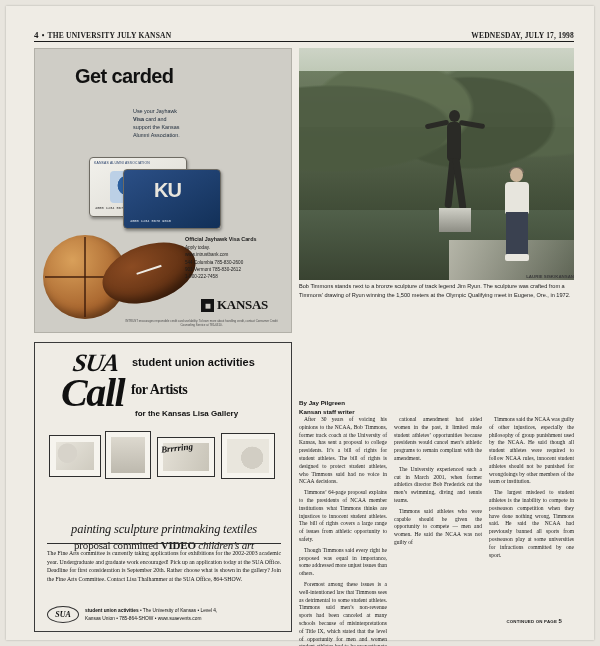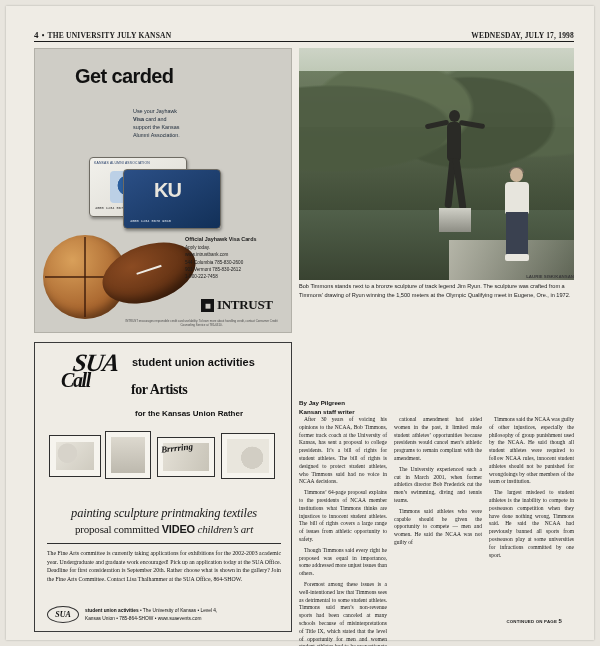--- a/index.html
+++ b/index.html
@@ -421,21 +421,21 @@
     font-weight: bold;
     font-size: 11px;
     color: #111;
   }
   #ad-sua .call {
     position: absolute;
     left: 26px; top: 26px;
     font-family: "Liberation Serif", serif;
     font-weight: bold;
     font-style: italic;
-    font-size: 20px;
+    font-size: 40px;
     letter-spacing: -1.4px;
     color: #111;
   }
   #ad-sua .forartists {
     position: absolute;
     left: 96px; top: 39px;
     font-family: Liberation Serif, serif;
     font-weight: bold;
     font-size: 14px;
     letter-spacing: -0.4px;
@@ -500,28 +500,29 @@
     left: 12px; top: 162px;
     width: 234px;
     text-align: center;
     line-height: 1.35;
   }
   #ad-sua .mediums .row1 {
     font-family: "Liberation Serif", serif;
     font-style: italic;
     font-size: 12.5px;
     letter-spacing: -0.2px;
+    margin-top: 16px;
   }
   #ad-sua .mediums .row2 {
     font-family: "Liberation Serif", serif;
     font-size: 11px;
     letter-spacing: -0.2px;
   }
   #ad-sua .mediums .row2 .vid {
-    font-family: Liberation Sans, sans-serif;
+    font-family: Liberation Serif, serif;
     font-weight: bold;
   }
   #ad-sua .mediums .row2 .kids {
     font-style: italic;
   }
   #ad-sua .sua-rule {
     position: absolute;
     left: 12px; top: 200px;
     width: 234px; height: 1px;
     background: #2f2f2f;
@@ -611,21 +612,21 @@
         <div class="t">Official Jayhawk Visa Cards</div>
         <div>Apply today.</div>
         <div>www.intrustbank.com</div>
         <div>544 Columbia 785-830-2600</div>
         <div>901 Vermont 785-830-2612</div>
         <div>1-800-222-7458</div>
       </div>
 
       <div class="logo">
         <span class="mark">■</span>
-        <span>INTRUST</span>
+        <span>KANSAS</span>
       </div>
 
       <div class="finelegal">INTRUST encourages responsible credit card use/ability. To learn more about handling credit, contact Consumer Credit Counseling Service at 785-6310.</div>
     </div>
 
     <div class="box" id="photo-wrap">
       <div id="photo">
         <div class="sky"></div>
         <div class="trees"></div>
         <div class="ground"></div>
@@ -677,21 +678,21 @@
     <div class="contd">
       <span>CONTINUED ON PAGE</span>
       <b>5</b>
     </div>
 
     <div class="box" id="ad-sua">
       <div class="sua-logo">SUA</div>
       <div class="sua-sub">student union activities</div>
       <div class="call">Call</div>
       <div class="forartists">for Artists</div>
-      <div class="gallery">for the Kansas Union Rather</div>
+      <div class="gallery">for the Kansas Lisa Gallery</div>
 
       <div class="artwork">
         <div class="frame f1"></div>
         <div class="frame f2"></div>
         <div class="frame f3"></div>
         <div class="frame f4"></div>
         <div class="brrrring">Brrrring</div>
       </div>
 
       <div class="mediums">

